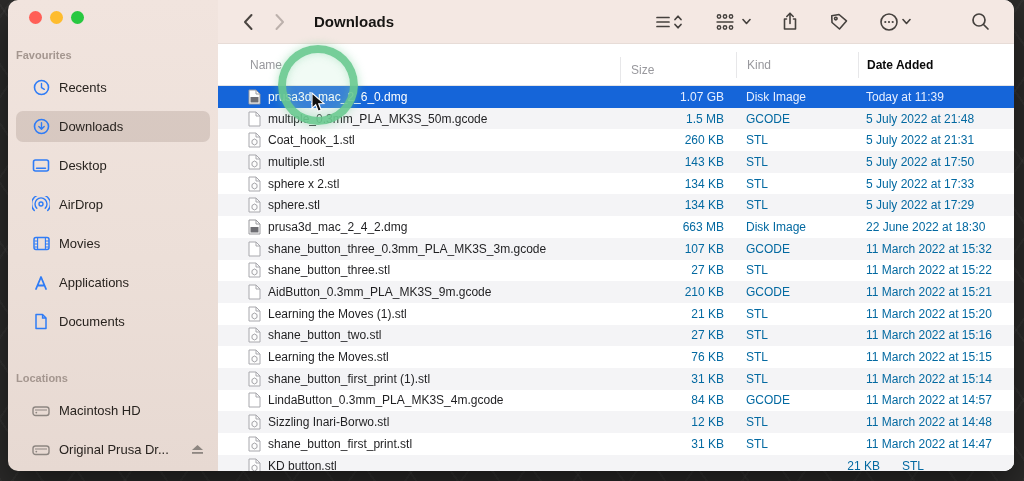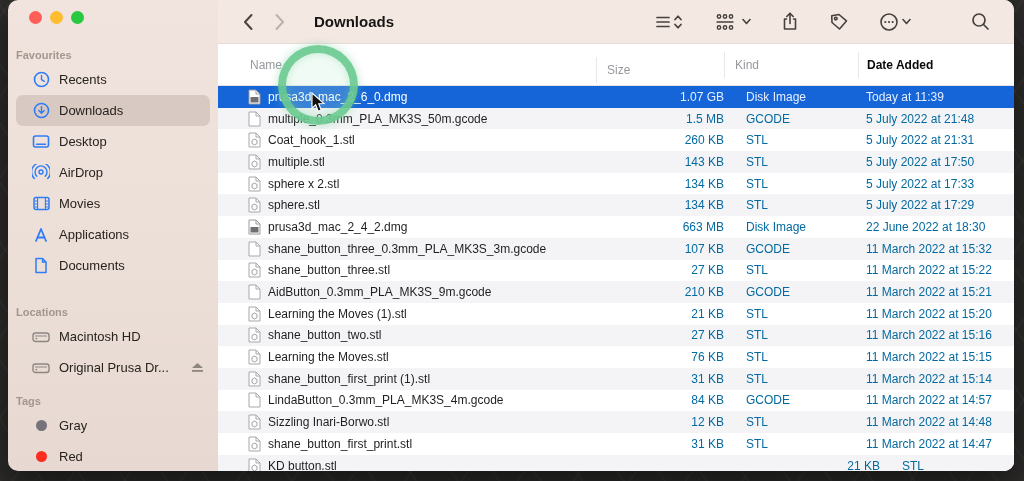--- a/index.html
+++ b/index.html
@@ -8,42 +8,42 @@
     background-image:repeating-linear-gradient(55deg,rgba(255,255,255,0.035) 0 2px,transparent 2px 34px),
                      repeating-linear-gradient(-55deg,rgba(255,255,255,0.03) 0 2px,transparent 2px 46px);}
   .window{position:absolute;left:8px;top:0;width:1006px;height:471px;border-radius:10px;overflow:hidden;
     display:flex;box-shadow:0 14px 40px rgba(0,0,0,.55);}
   
   .sidebar{position:relative;width:210px;flex:0 0 210px;background:linear-gradient(180deg,#f1e4de 0%,#ecdfd8 55%,#e7d9d2 100%);}
   .lights{position:absolute;top:11px;left:21px;display:flex;gap:8px;}
   .light{width:13px;height:13px;border-radius:50%;}
   .side-nav{padding-top:46px;}
   .side-section-label{height:18px;line-height:18px;padding-left:8px;font-size:11px;font-weight:700;color:#a4968f;}
-  .side-item{display:flex;align-items:center;height:31px;margin:0 8px;padding:0 6px 0 16px;border-radius:7px;
+  .side-item{display:flex;align-items:center;height:31px;margin:8px 8px;padding:0 6px 0 16px;border-radius:7px;
     font-size:13px;color:#28231f;cursor:default;}
   .side-item.selected{background:rgba(110,90,80,0.18);}
   .side-item .sicon{width:18px;height:18px;margin-right:9px;flex:0 0 18px;display:flex;align-items:center;justify-content:center;}
   .side-item .slabel{white-space:nowrap;overflow:hidden;}
   .side-item .eject{margin-left:auto;display:flex;align-items:center;}
-  .sec-locations{margin-top:22px;}
+  .sec-locations{margin-top:32px;}
   .sec-tags{margin-top:9px;}
   .tagdot{width:11px;height:11px;border-radius:50%;display:inline-block;}
   
   .content{flex:1;display:flex;flex-direction:column;background:#fff;min-width:0;}
   .toolbar{height:44px;flex:0 0 44px;background:#f4e8e3;display:flex;align-items:center;padding:0 22px;
     border-bottom:1px solid rgba(0,0,0,0.05);color:#45413e;}
   .tbtn{display:flex;align-items:center;justify-content:center;background:none;border:none;padding:2px;cursor:default;}
   .tbtn.fwd{margin-left:16px;color:#bcb1ac;}
   .title{font-size:15px;font-weight:700;color:#17151
   3;margin-left:26px;color:#171513;}
   .tb-right{margin-left:auto;display:flex;align-items:center;gap:26px;}
   .tb-group{display:flex;align-items:center;gap:3px;}
   .search-btn{margin-left:30px;}
   
-  .list-header{height:42px;flex:0 0 42px;display:flex;align-items:center;border-bottom:1px solid #e4e4e6;background:#fff;font-size:12px;color:#98989d;gap:12px;}
+  .list-header{height:42px;flex:0 0 42px;display:flex;align-items:center;border-bottom:1px solid #e4e4e6;background:#fff;font-size:12px;color:#98989d;}
   .hc{height:26px;display:flex;align-items:center;}
   .hc-name{flex:1;min-width:0;padding-left:32px;}
   .hc-size{width:116px;flex:0 0 116px;border-left:1px solid #e7e7e9;padding-left:10px;margin-top:11px;}
   .hc-kind{width:122px;flex:0 0 122px;border-left:1px solid #e7e7e9;padding-left:10px;}
   .hc-date{width:156px;flex:0 0 156px;border-left:1px solid #e7e7e9;padding-left:8px;}
   .hc.sorted{color:#0a0a0a;font-weight:700;}
   
   .file-list{flex:1;overflow:hidden;background:#fff;}
   .frow{display:flex;align-items:center;height:21.7px;font-size:12px;color:#1f1f21;}
   .frow.alt{background:#f4f4f6;}

